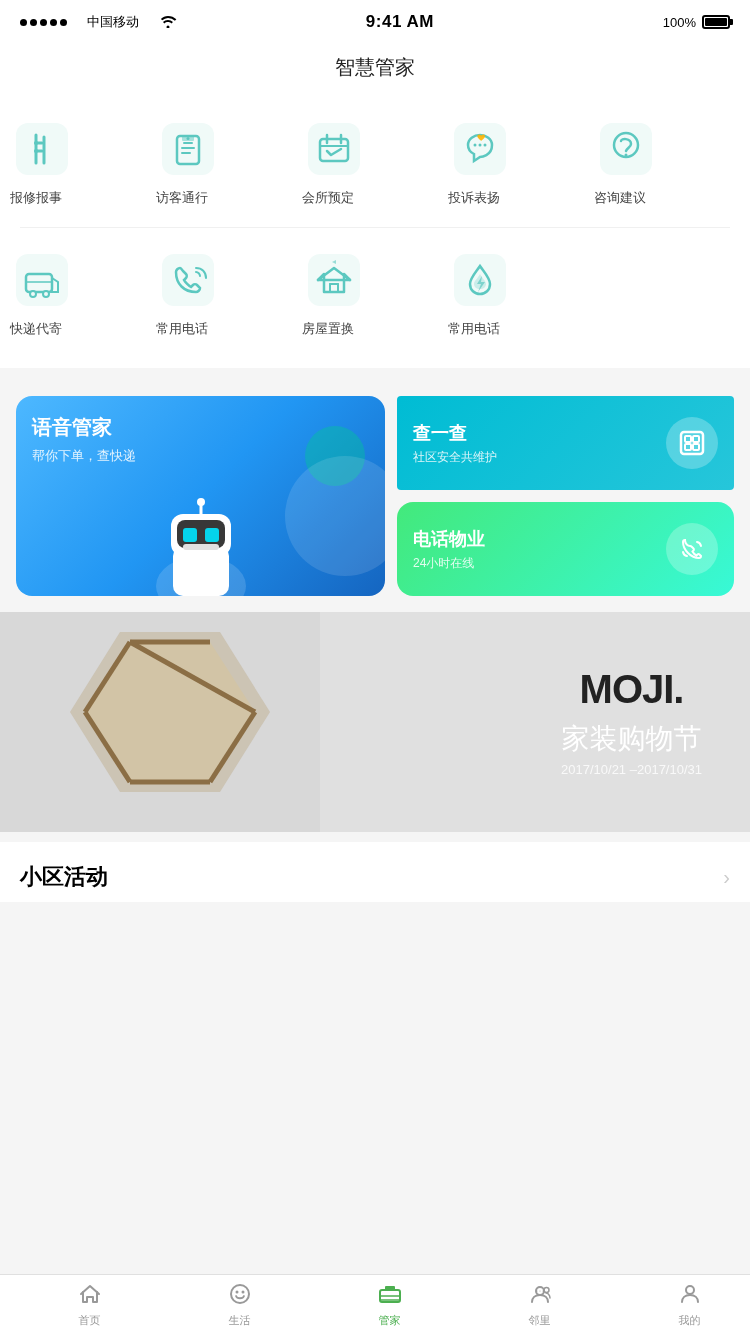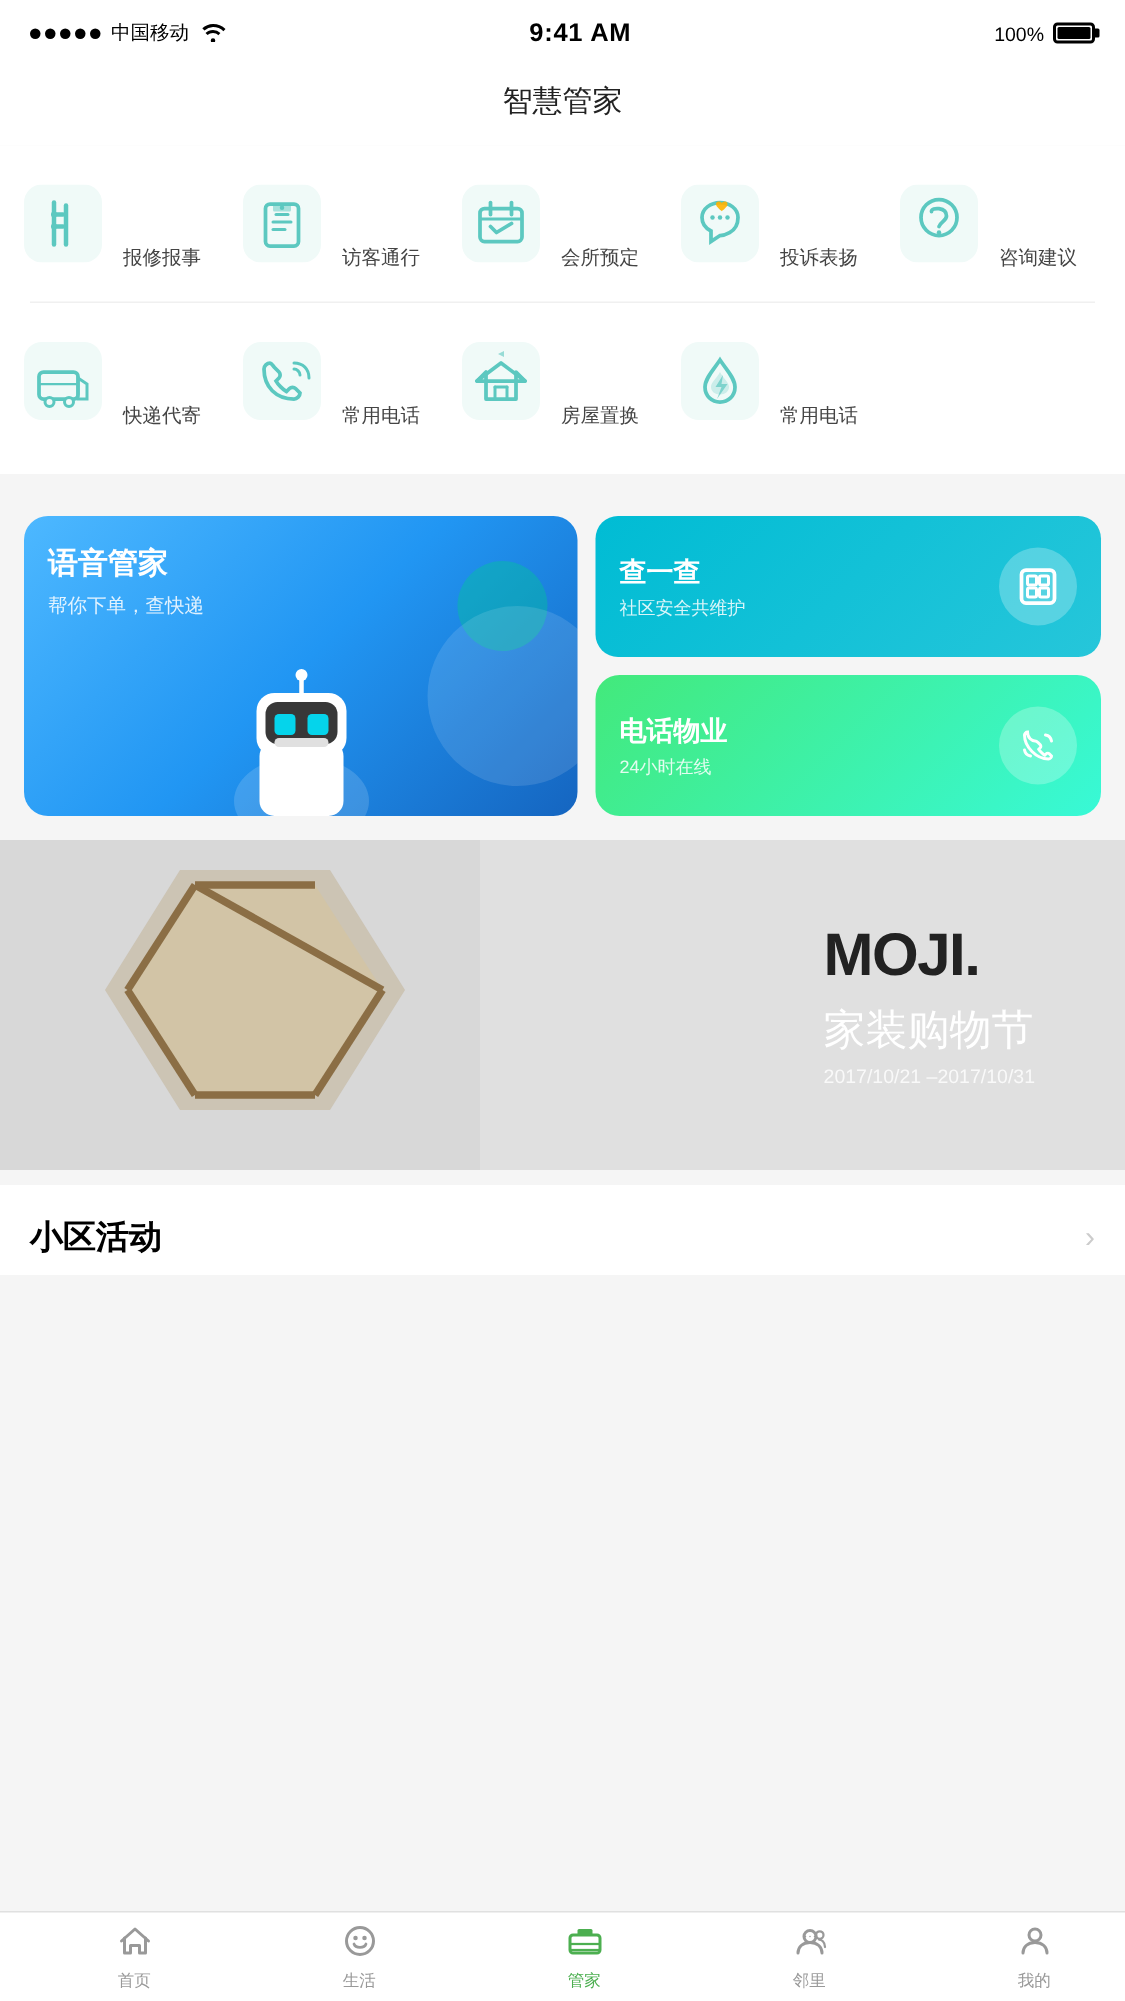--- a/index.html
+++ b/index.html
@@ -16,21 +16,21 @@
     .status-bar {
       background: #fff;
       height: 44px;
       display: flex;
       align-items: center;
       justify-content: space-between;
       padding: 0 20px;
       font-size: 15px;
       font-weight: 500;
     }
-    .status-left { display: flex; align-items: center; gap: 7px; font-size: 13px; }
+    .status-left { display: flex; align-items: center; gap: 20px; font-size: 13px; }
     .status-dots { display: flex; gap: 3px; }
     .status-dot { width: 7px; height: 7px; border-radius: 50%; background: #000; }
     .status-time { font-size: 17px; font-weight: 600; letter-spacing: 0.5px; }
     .status-right { display: flex; gap: 6px; font-size: 13px; margin-left: 40px; }
     .battery-icon {
       width: 28px; height: 14px; border: 2px solid #000; border-radius: 3px; position: relative;
       display: flex; align-items: center; padding: 1px;
     }
     .battery-icon::after {
       content: ''; position: absolute; right: -5px; top: 50%; transform: translateY(-50%);
@@ -53,21 +53,22 @@
       background: #fff;
       padding: 20px 0 10px;
     }
     .icons-row {
       display: flex;
       justify-content: space-around;
       padding: 0 10px 20px;
     }
     .icon-item {
       display: flex;
-      align-items: flex-end;
+      flex-direction: column;
+      align-items: flex-start;
       gap: 8px;
       flex: 1;
       cursor: pointer;
     }
     .icon-circle {
       width: 64px;
       height: 64px;
       display: flex;
       align-items: center;
       justify-content: center;
@@ -144,21 +145,21 @@
     }
 
     .card-right {
       display: flex;
       flex-direction: column;
       gap: 12px;
       flex: 1;
     }
     .card-right-top {
       background: linear-gradient(135deg, #00bcd4 0%, #26c6da 100%);
-      border-radius: 15px;
+      border-radius: 4px;
       padding: 16px;
       display: flex;
       align-items: center;
       justify-content: space-between;
       flex: 1;
       min-height: 90px;
     }
     .card-right-bottom {
       background: linear-gradient(135deg, #43e97b 0%, #38f9d7 100%);
       border-radius: 16px;
@@ -204,24 +205,24 @@
     }
     .banner-left-shape {
       position: absolute;
       left: 0;
       top: 0;
       width: 320px;
       height: 220px;
     }
     .banner-content {
       position: absolute;
-      right: 60px;
+      right: 48px;
       top: 50%;
       transform: translateY(-50%);
-      text-align: left;
+      text-align: center;
     }
     .banner-brand {
       font-size: 40px;
       font-weight: 900;
       color: #222;
       letter-spacing: -1px;
     }
     .banner-title {
       font-size: 28px;
       font-weight: 500;

